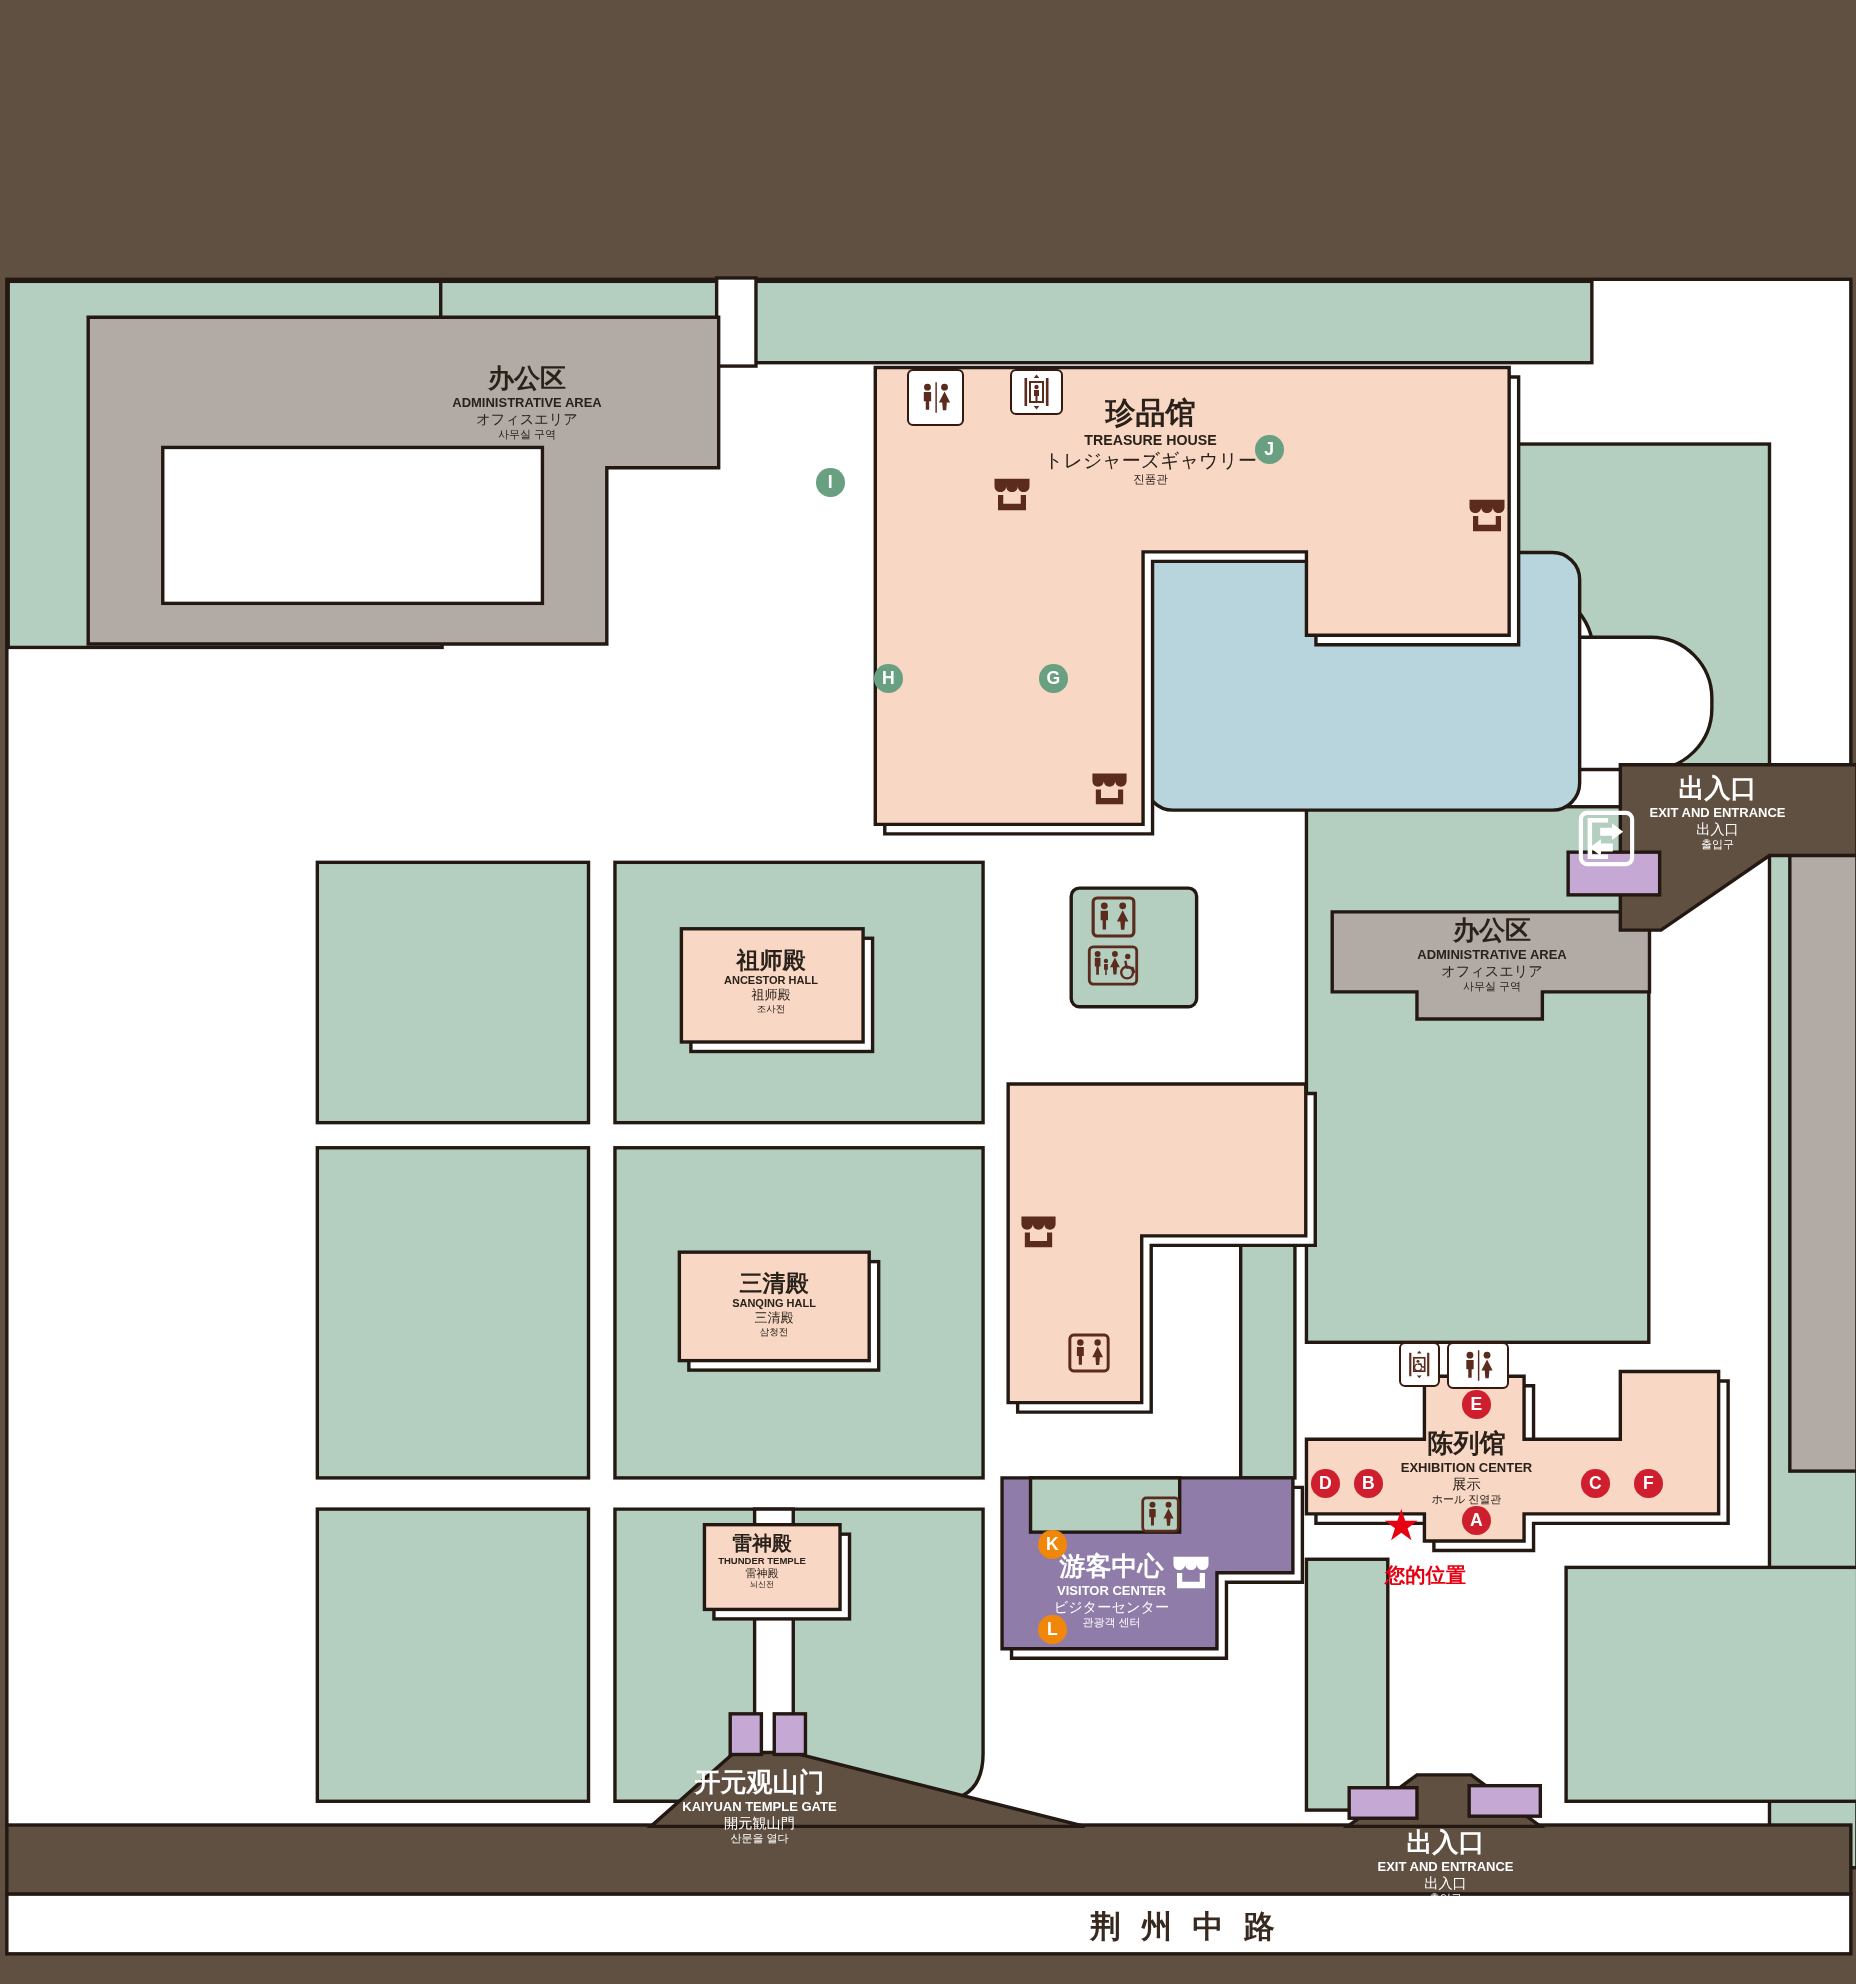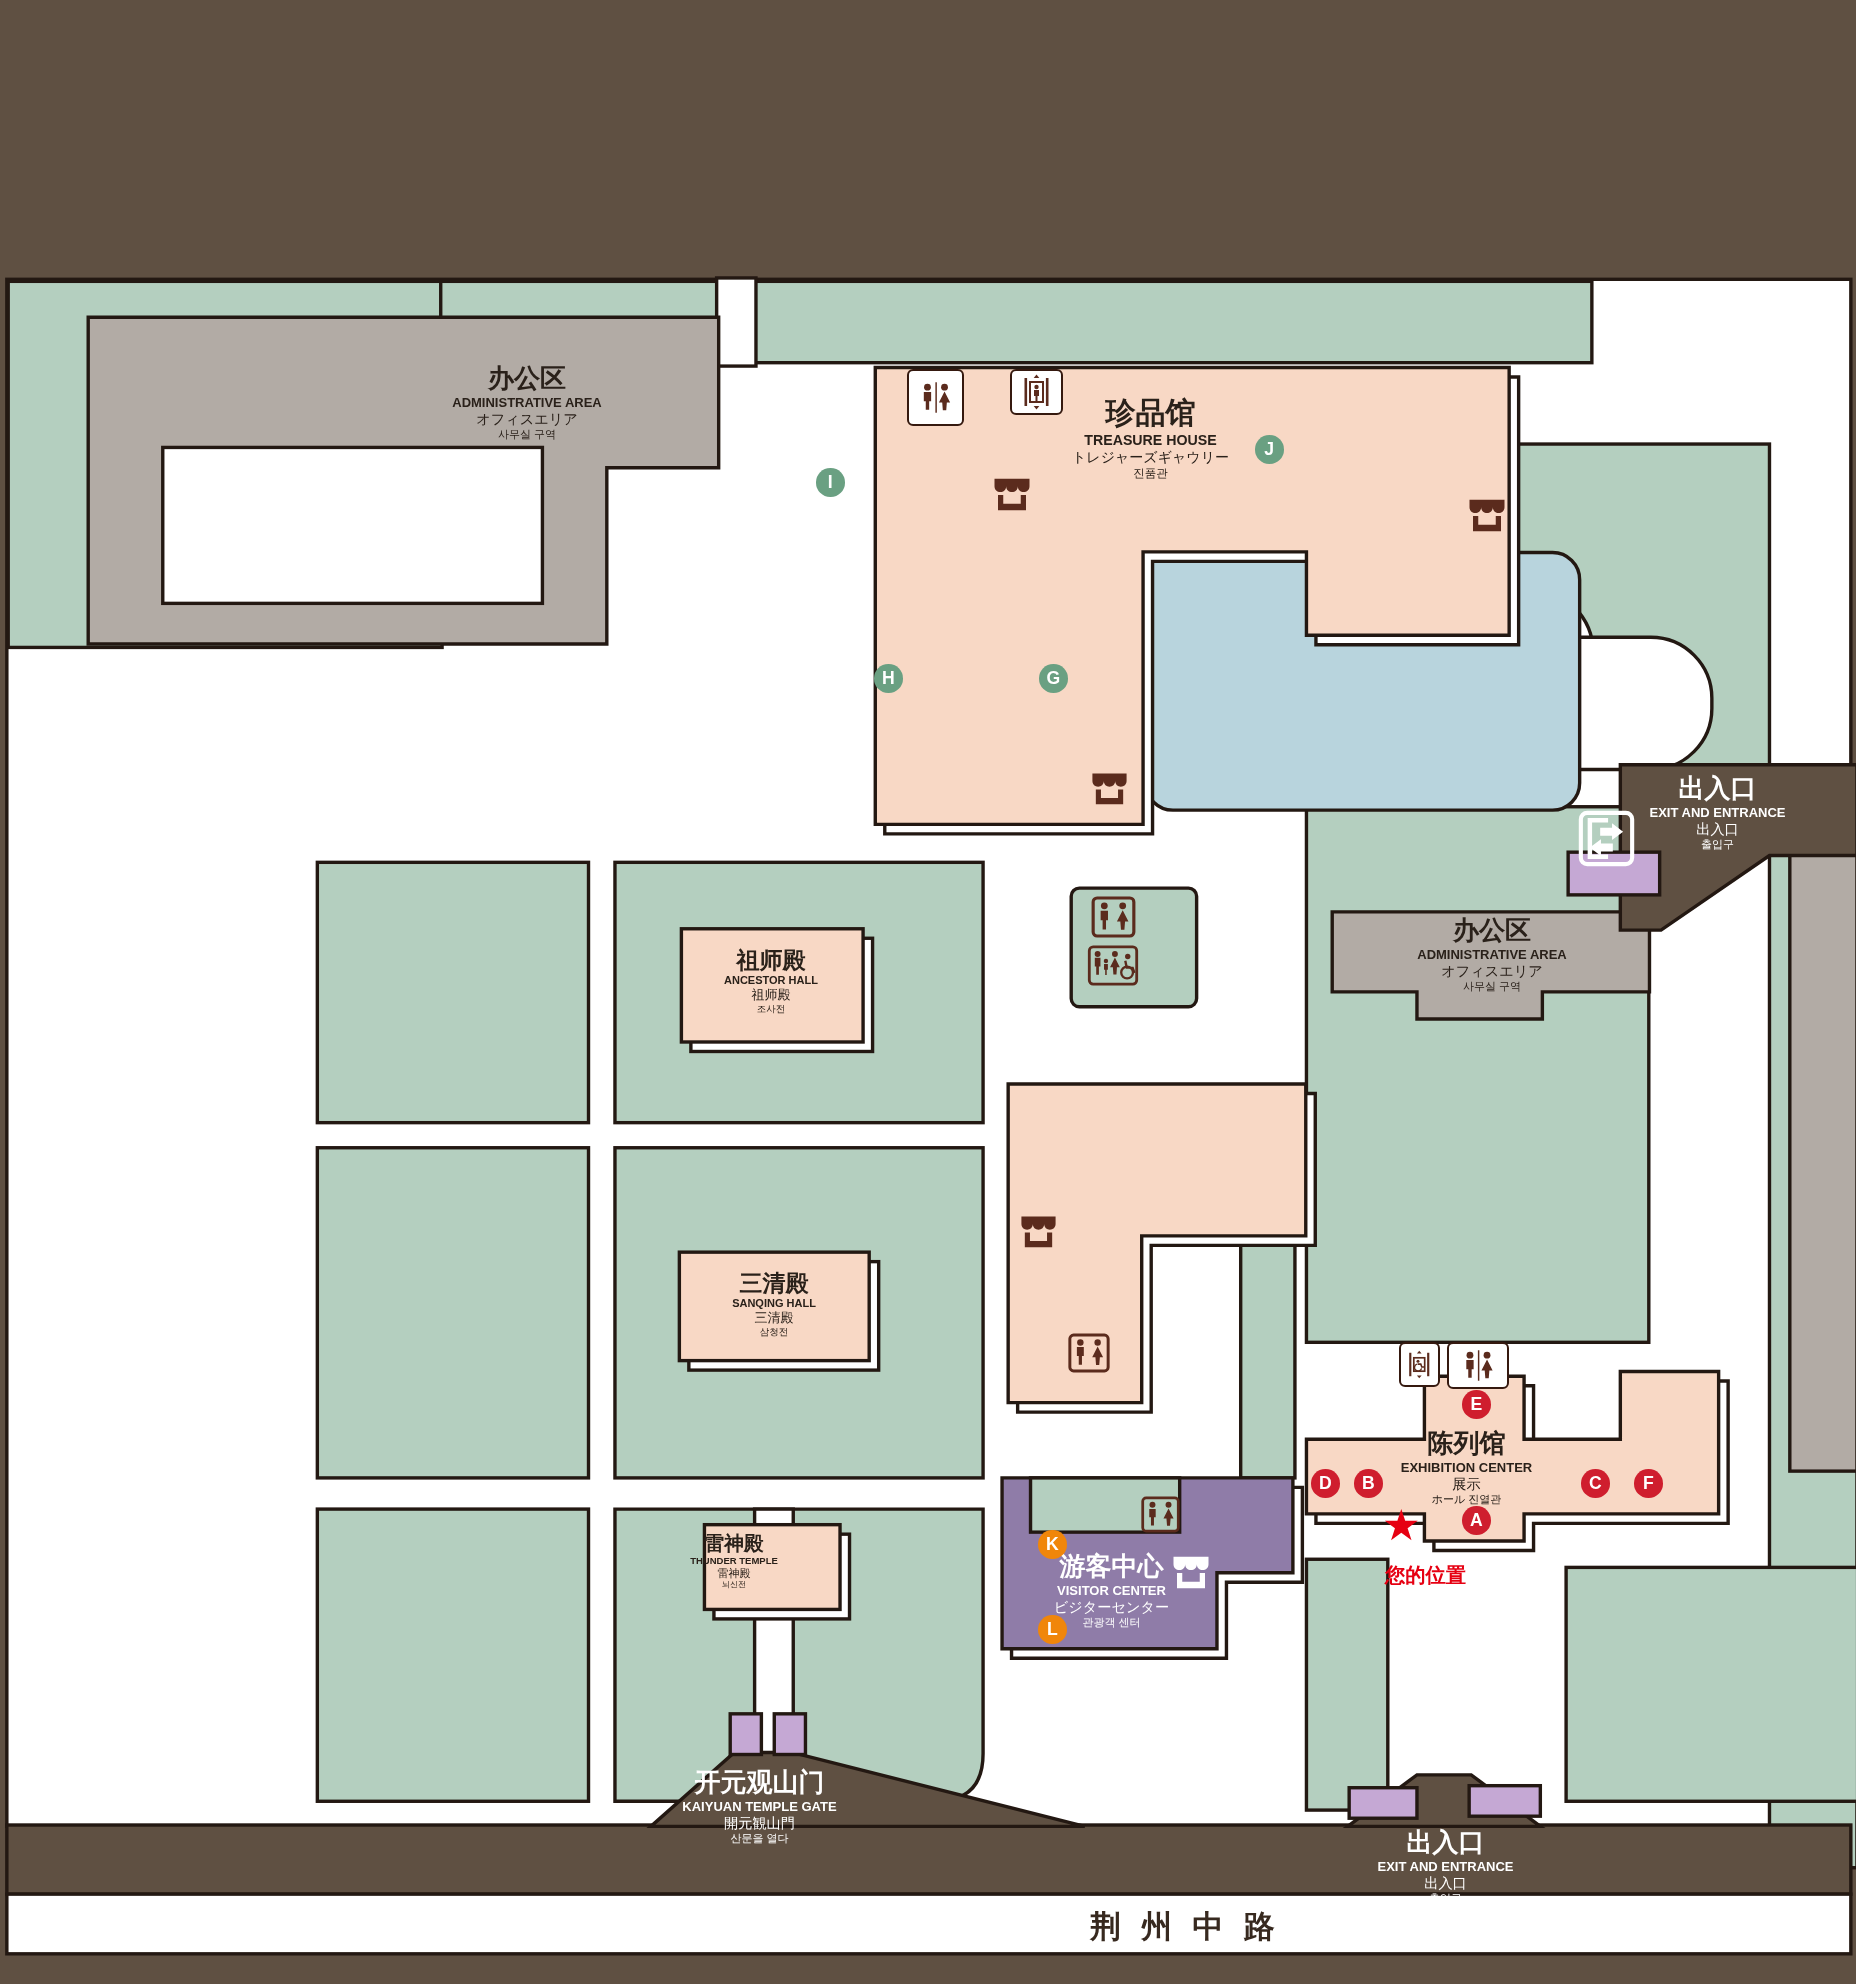--- a/index.html
+++ b/index.html
@@ -25,21 +25,21 @@
   .b-red{background:#cf1e2e}.b-grn{background:#6aa082}.b-org{background:#f0860a}
   .sym{position:absolute;}
   .sym .szh{position:absolute;font-size:23px;font-weight:bold;color:#fff;white-space:nowrap;}
   .sym .sen{position:absolute;font-size:11px;font-weight:bold;color:#f2e9df;white-space:nowrap;}
   .swatch{border:2.7px solid #231812;}
   
   .bl{position:absolute;text-align:center;color:#2a211a;line-height:1.22;}
   .bl div{white-space:nowrap;}
   .bl .l1{font-weight:900;}
   .bl .l2{font-weight:bold;}
-  .bl-lg .l1{font-size:30px}.bl-lg .l2{font-size:14.2px}.bl-lg .l3{font-size:14px}.bl-lg .l4{font-size:11.5px}
+  .bl-lg .l1{font-size:30px}.bl-lg .l2{font-size:14.2px}.bl-lg .l3{font-size:19px}.bl-lg .l4{font-size:11.5px}
   .bl-md .l1{font-size:26px}.bl-md .l2{font-size:13px}.bl-md .l3{font-size:14.2px}.bl-md .l4{font-size:11px}
   .bl-sm .l1{font-size:23px}.bl-sm .l2{font-size:11px}.bl-sm .l3{font-size:13px}.bl-sm .l4{font-size:9.5px}
   .bl-xs .l1{font-size:19.7px}.bl-xs .l2{font-size:9.5px}.bl-xs .l3{font-size:11px}.bl-xs .l4{font-size:8.1px}
   .bl-white{color:#fff;}
   .mbadge{position:absolute;width:28.5px;height:28.5px;border-radius:50%;color:#fff;font-weight:bold;
           font-size:17.6px;display:flex;align-items:center;justify-content:center;z-index:6;}
   .card{position:absolute;background:#fff;border:2.7px solid #35190f;border-radius:6.1px;
         display:flex;align-items:center;justify-content:center;z-index:5;box-sizing:border-box;}
   .nob{position:absolute;display:flex;align-items:center;justify-content:center;z-index:5;}
   .ic-dark{color:#5b2b1d;}
@@ -134,21 +134,21 @@
   </div>
 
 
   <div class="bl bl-sm" style="left:679px;top:1269px;width:190px;z-index:5">
     <div class="l1">三清殿</div>
     <div class="l2">SANQING HALL</div>
     <div class="l3">三清殿</div>
     <div class="l4">삼청전</div>
   </div>
 
-  <div class="bl bl-xs" style="left:676px;top:1531px;width:116px;z-index:5">
+  <div class="bl bl-xs" style="left:704px;top:1531px;width:116px;z-index:5">
     <div class="l1">雷神殿</div>
     <div class="l2">THUNDER TEMPLE</div>
     <div class="l3">雷神殿</div>
     <div class="l4">뇌신전</div>
   </div>
 
   <div class="bl bl-md bl-white" style="left:986px;top:1551px;width:251px;z-index:5">
     <div class="l1">游客中心</div>
     <div class="l2">VISITOR CENTER</div>
     <div class="l3">ビジターセンター</div>

